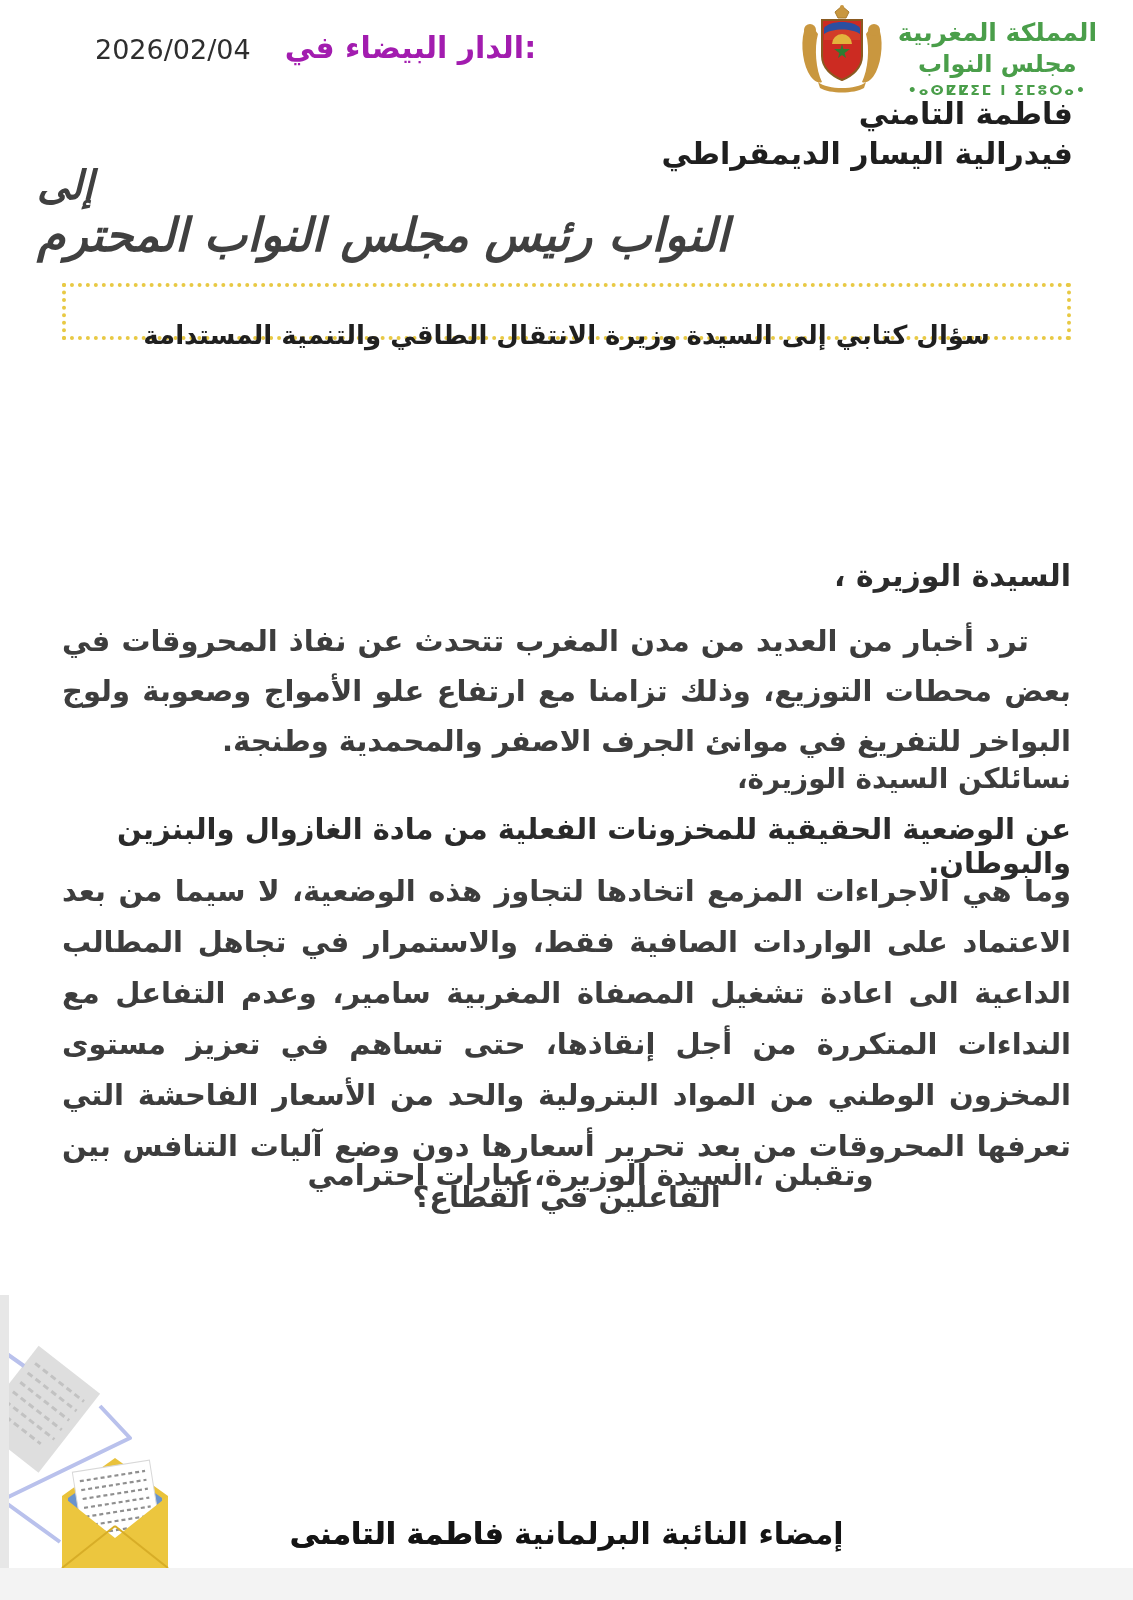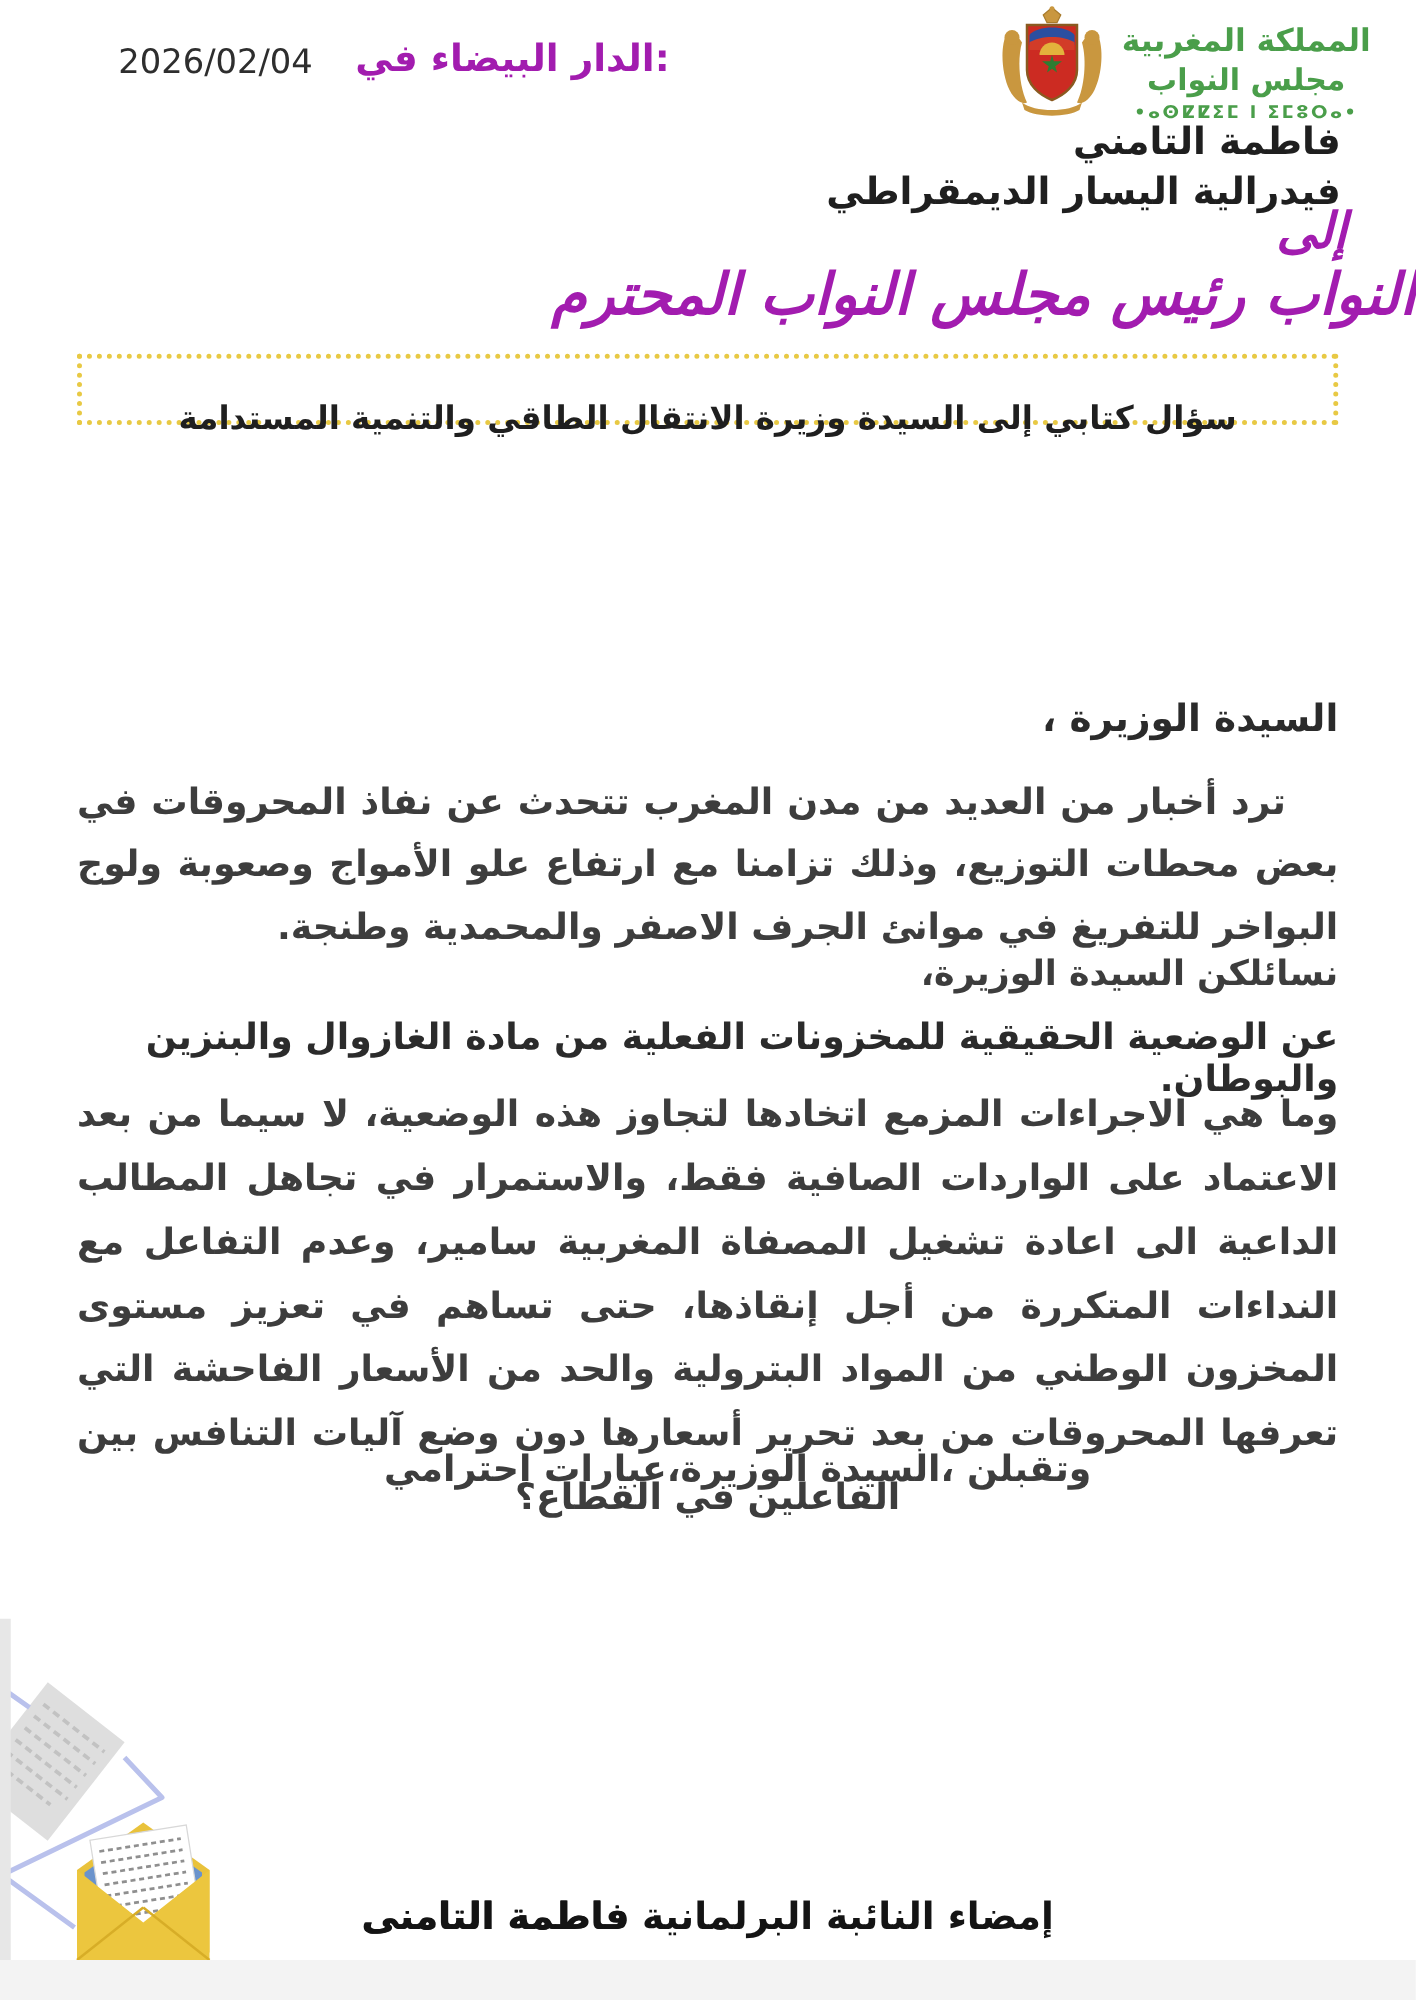--- a/index.html
+++ b/index.html
@@ -16,22 +16,22 @@
   .logo-line1 { font-size:25px; font-weight:700; line-height:30px; }
   .logo-line2 { font-size:24px; font-weight:700; line-height:32px; }
   .logo-tifinagh { font-size:14px; font-weight:700; letter-spacing:2px; direction:ltr; line-height:20px; }
   .date-block { position:absolute; top:30px; left:95px; display:flex; direction:ltr; align-items:center; gap:34px; }
   .date-value { font-size:27px; color:#2e2e2e; }
   .date-label { font-size:30px; font-weight:700; color:#a21caf; padding-bottom:4px; }
   .sender-block { position:absolute; top:94px; right:60px; text-align:right; color:#1f1f1f; }
   .sender-name { font-size:30px; font-weight:700; line-height:40px; }
   .sender-party { font-size:30px; font-weight:700; line-height:40px; }
   
-  .addressee { position:absolute; top:163px; left:0; right:0; text-align:right; color:#a21caf;
-               font-family:"DejaVu Serif", serif; font-style:italic; }
+  .addressee { position:absolute; top:163px; left:0; right:0; text-align:left; color:#404040;
+               font-family:"DejaVu Serif", serif; font-style:italic;padding-left:37px; }
   .addressee-l1 { font-size:40px; font-weight:700; line-height:44px; margin-right:55px; }
   .addressee-l2 { font-size:46px; font-weight:700; line-height:56px; letter-spacing:-1px; }
   
   .qbox { position:absolute; top:283px; right:62px; left:62px; height:57px;
           border:4px dotted #e8c944; text-align:center; padding-top:5px; }
   .qbox-text { font-size:26px; font-weight:700; color:#1f1f1f;margin-top:28px; }
   
   .subject { position:absolute; top:360px; right:62px; left:62px; font-size:31px; font-weight:700;
              color:#222; line-height:57px; text-align:justify; }
   

